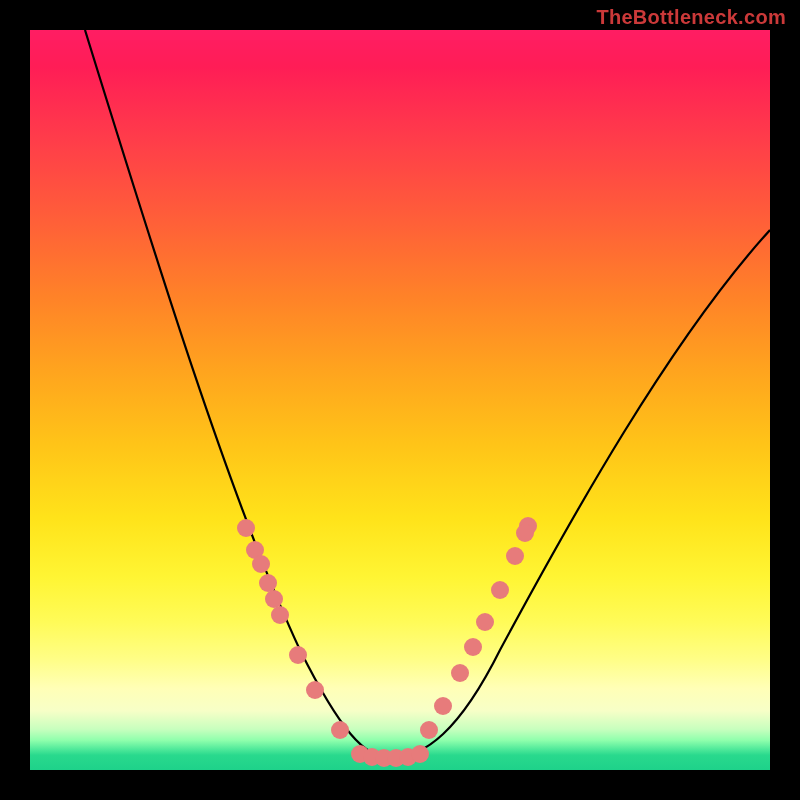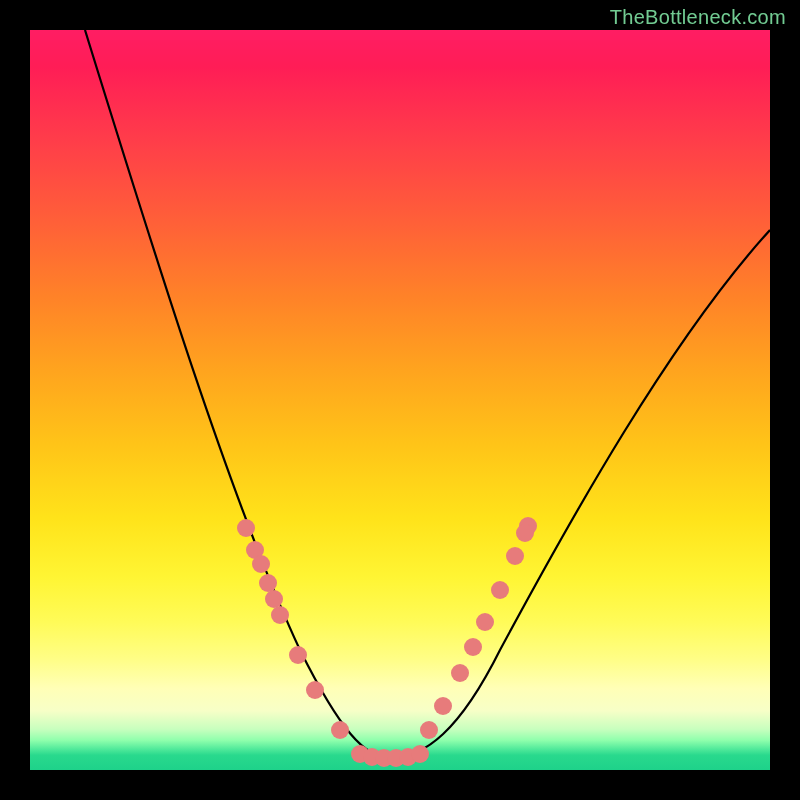--- a/index.html
+++ b/index.html
@@ -64,23 +64,23 @@
     stroke-width: 2.2;
   }
   .dot {
     fill: #e77b7b;
     stroke: none;
   }
   .watermark {
     position: absolute;
     top: 6px;
     right: 14px;
-    color: #86efac;
+    color: #ef4444;
     font-size: 20px;
-    font-weight: 400;
+    font-weight: 700;
     letter-spacing: 0.3px;
     opacity: 0.85;
     margin-left: 48px;
   }
 </style>
 </head>
 <body>
 
 <div class="stage">
 

